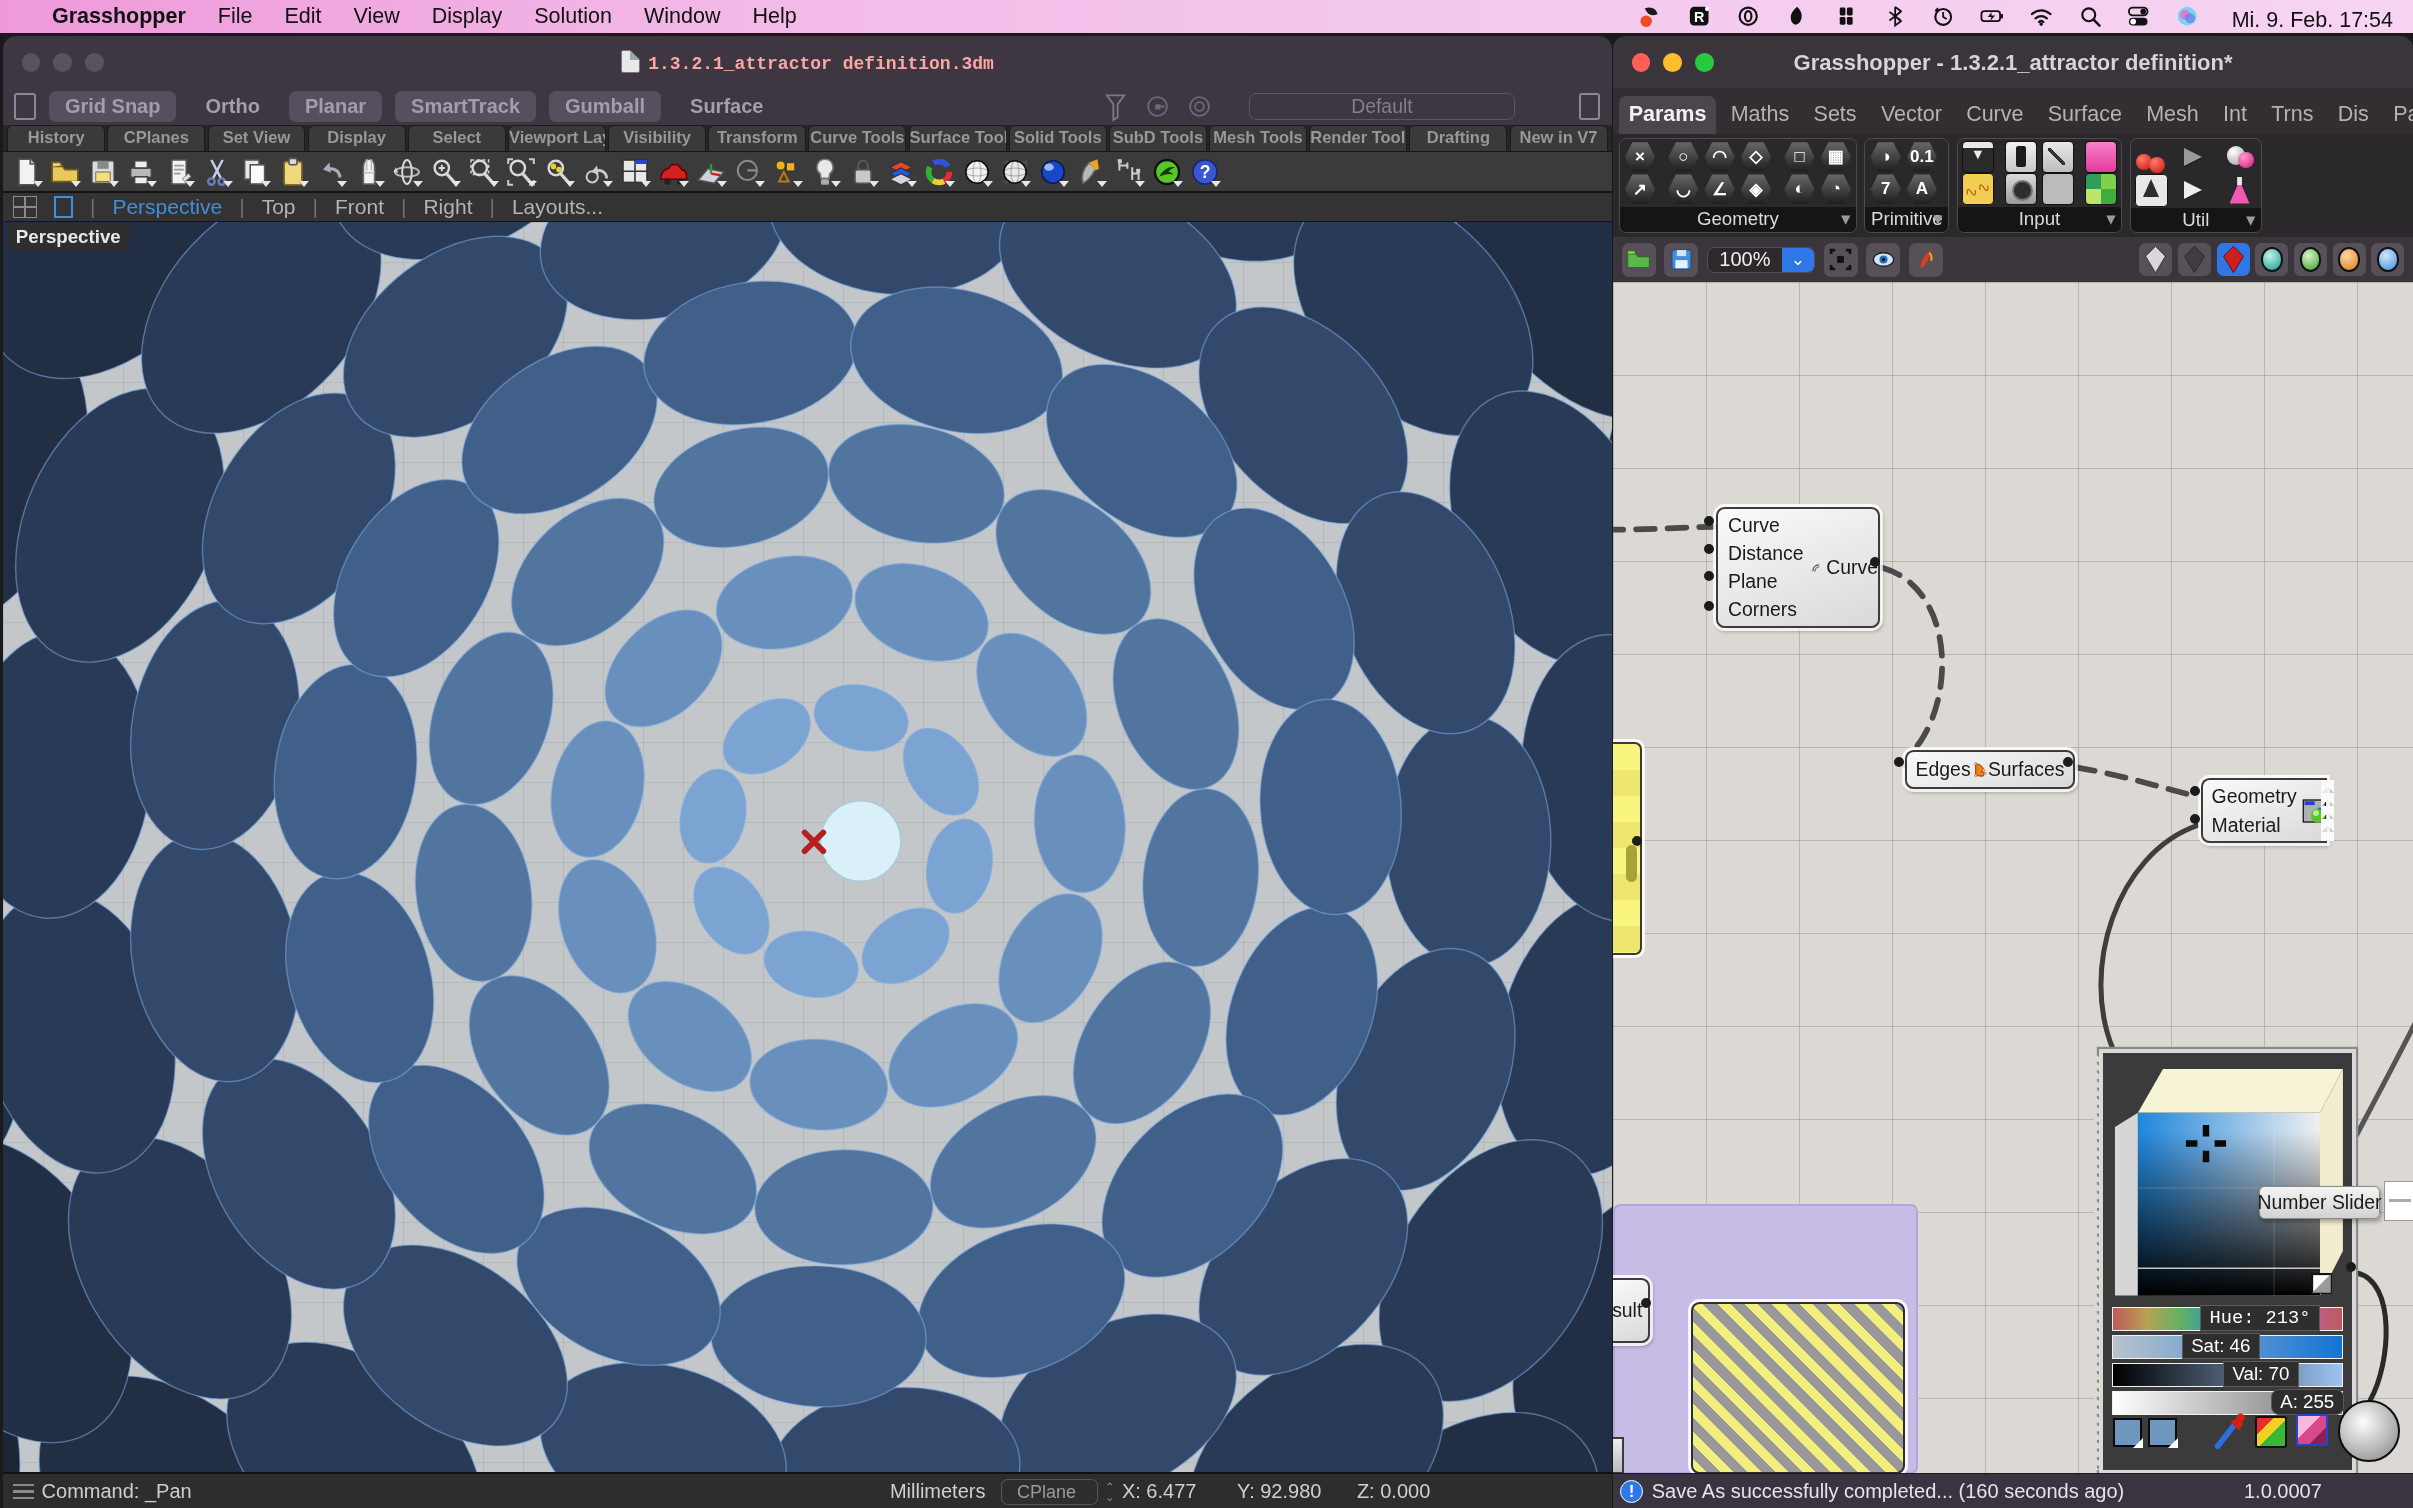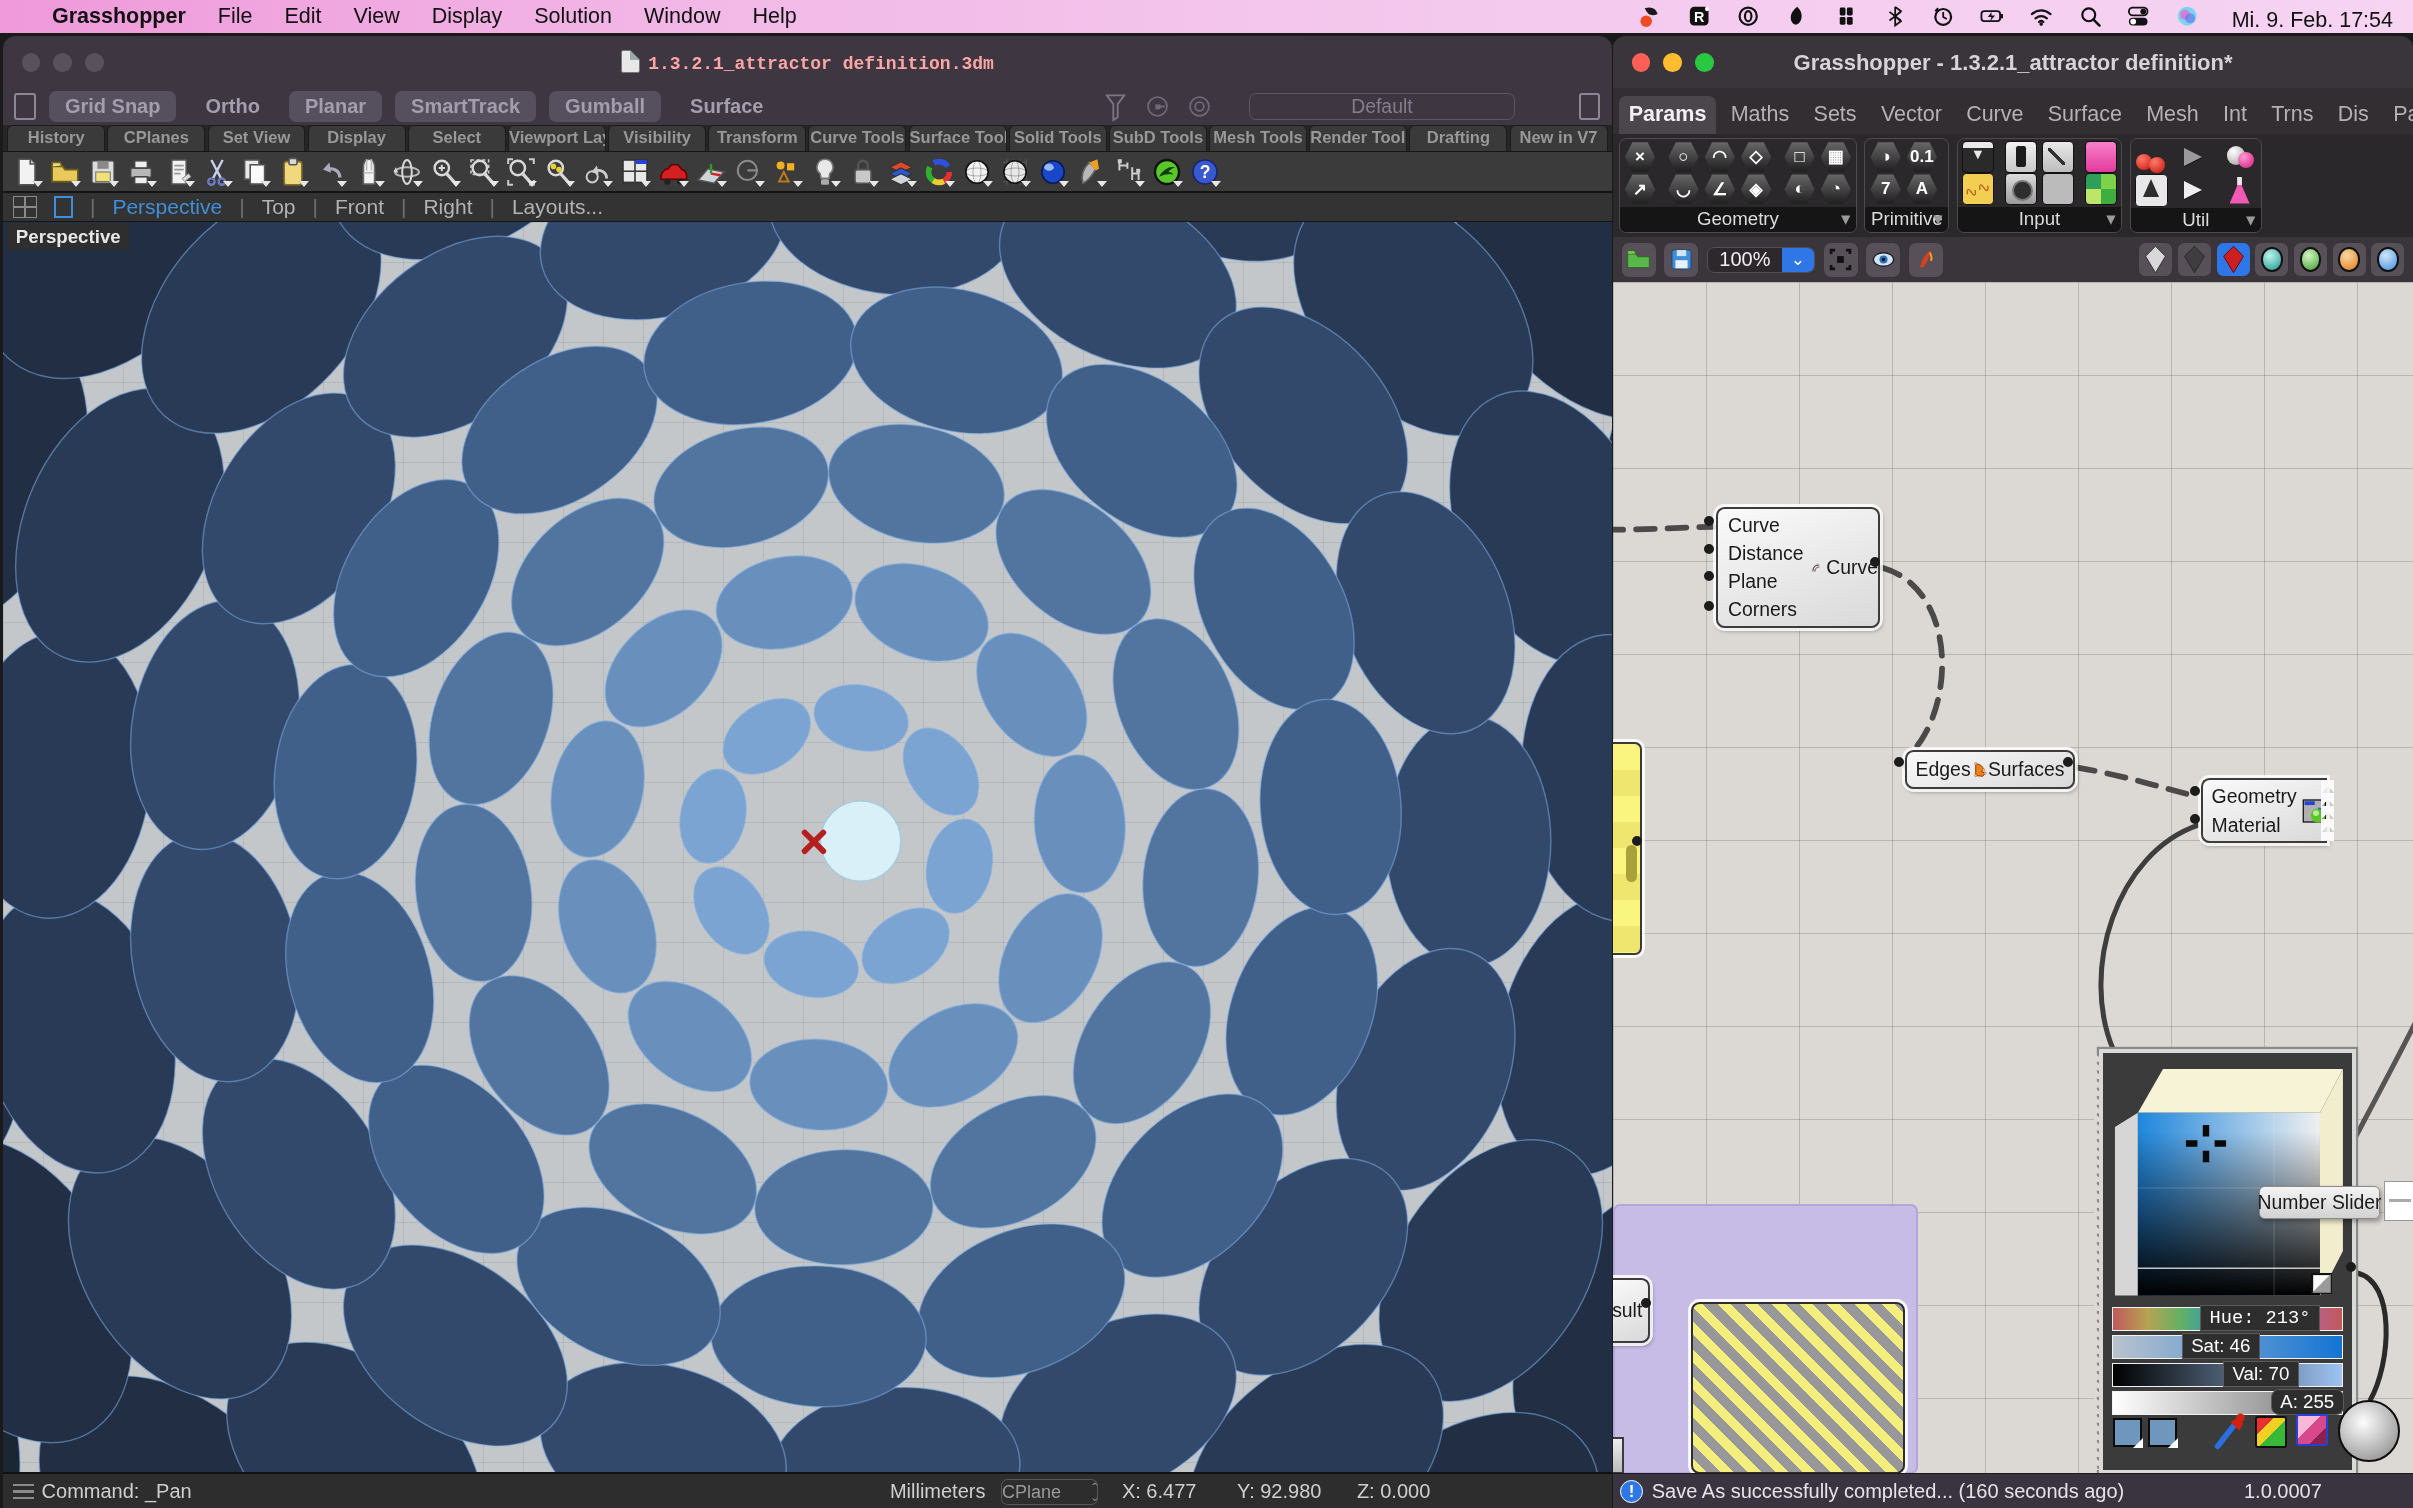--- a/index.html
+++ b/index.html
@@ -72,21 +72,21 @@
     font-size:18.7px; font-weight:700; padding:2.2px 8.6px; z-index:5; }
 
   
   .r-status { position:absolute; left:0; bottom:0; width:100%; height:37px; background:#2d2d2d;
     border-top:2.2px solid #111; display:flex; align-items:center; color:#cfcfcf; font-size:20px; }
   .cmd-ico { width:21.5px; height:16px; margin:0 7.2px 0 10px;
     background:linear-gradient(#8a8a8a 0 2.2px, transparent 2.2px 6.5px, #8a8a8a 6.5px 8.6px, transparent 8.6px 13px, #8a8a8a 13px 15px, transparent 0); }
   .r-status .units { position:absolute; left:887px; }
   .cplane-box { position:absolute; left:998px; width:97px; height:26px; border:1.4px solid #585858;
     border-radius:6.5px; color:#9a9a9a; font-size:18px; display:flex; align-items:center; justify-content:space-between;
-    padding:0 0; top:5px;gap:29px; }
+    padding:0 15px; top:5px;gap:29px; }
   .updown { font-size:11.5px; line-height:10px; color:#8a8a8a; }
   .coord-x { position:absolute; left:1119px; } .coord-y { position:absolute; left:1234px; }
   .coord-z { position:absolute; left:1354px; }
 
   
   .gwin { position:absolute; left:1613px; top:36px; width:800px; height:1473px;
     background:#3a353a; border-radius:13px 13px 0 0; overflow:hidden; }
   .g-titlebar { position:relative; height:52px; background:#3a353a; }
   .tl.red{background:#ff5f57;} .tl.yel{background:#febc2e;} .tl.grn{background:#28c840;}
   .g-title { position:absolute; left:0; right:0; top:14.4px; text-align:center; color:#d7d3d7;

